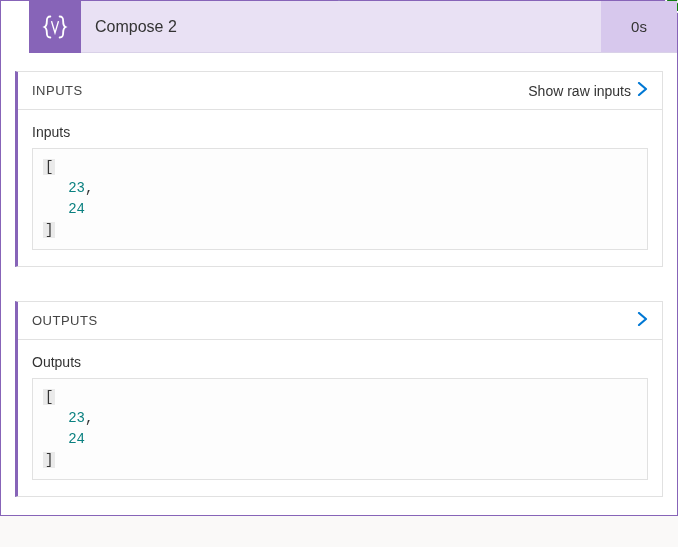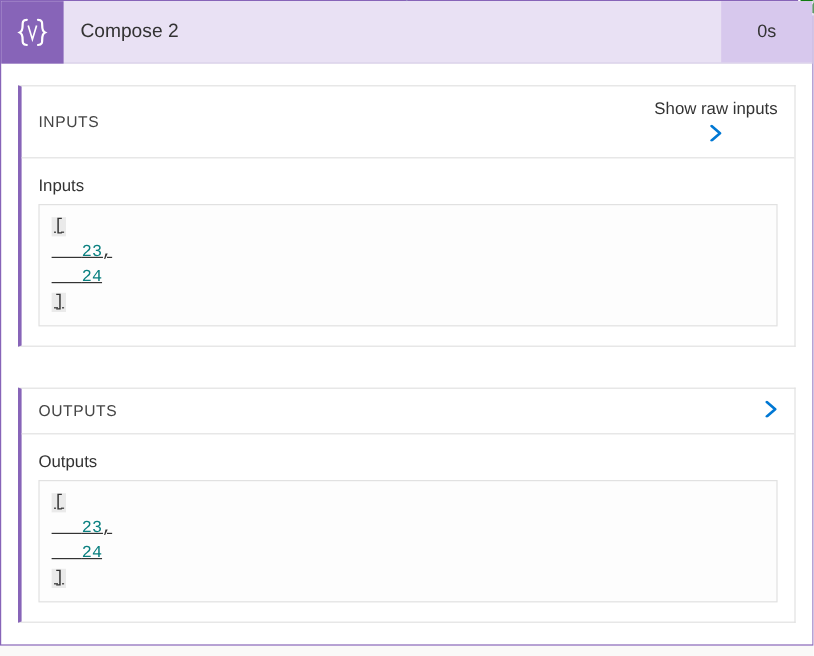--- a/index.html
+++ b/index.html
@@ -15,20 +15,21 @@
       background: #fff;
       position: relative;
     }
     .card-header {
       display: flex;
       align-items: stretch;
       background: #e9e1f4;
       border-bottom: 1px solid #d9d1e8;
       position: relative;
       height: 52px;
+      margin-left: 28px;
     }
     .card-icon {
       width: 52px;
       height: 52px;
       background: #8764b8;
       display: flex;
       align-items: center;
       justify-content: center;
       flex-shrink: 0;
     }
@@ -98,21 +99,20 @@
       letter-spacing: 0.5px;
       color: #444;
     }
     .raw-link {
       display: flex;
       align-items: center;
       gap: 6px;
       color: #333;
       font-size: 14px;
       cursor: pointer;
-      flex-direction: column;
     }
     .raw-link .chevron {
       color: #0078d4;
       font-weight: bold;
     }
     .io-panel-body {
       padding: 14px 14px 16px 14px;
     }
     .io-label {
       font-size: 14px;
@@ -121,21 +121,20 @@
     }
     .code-box {
       border: 1px solid #e1e1e1;
       background: #fdfdfd;
       padding: 8px 10px;
       font-family: Consolas, "Courier New", monospace;
       font-size: 14px;
       color: #333;
       white-space: pre;
       line-height: 1.5;
-      text-decoration: underline;
     }
     .code-box .num { color: #0a8080; }
     .code-box .bracket { background: #eaeaea; padding: 0 2px; }
   </style>
 </head>
 <body>
 
 <div class="workflow-card">
   <div class="connector-arrow"></div>
   <div class="status-badge">

